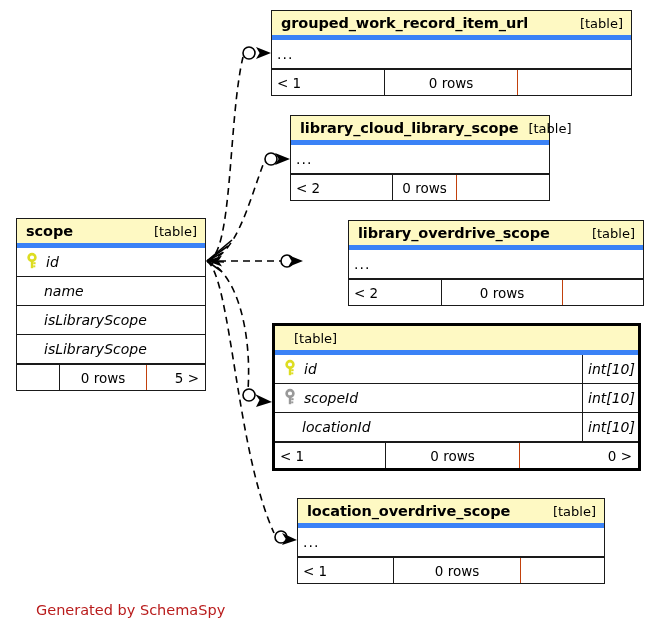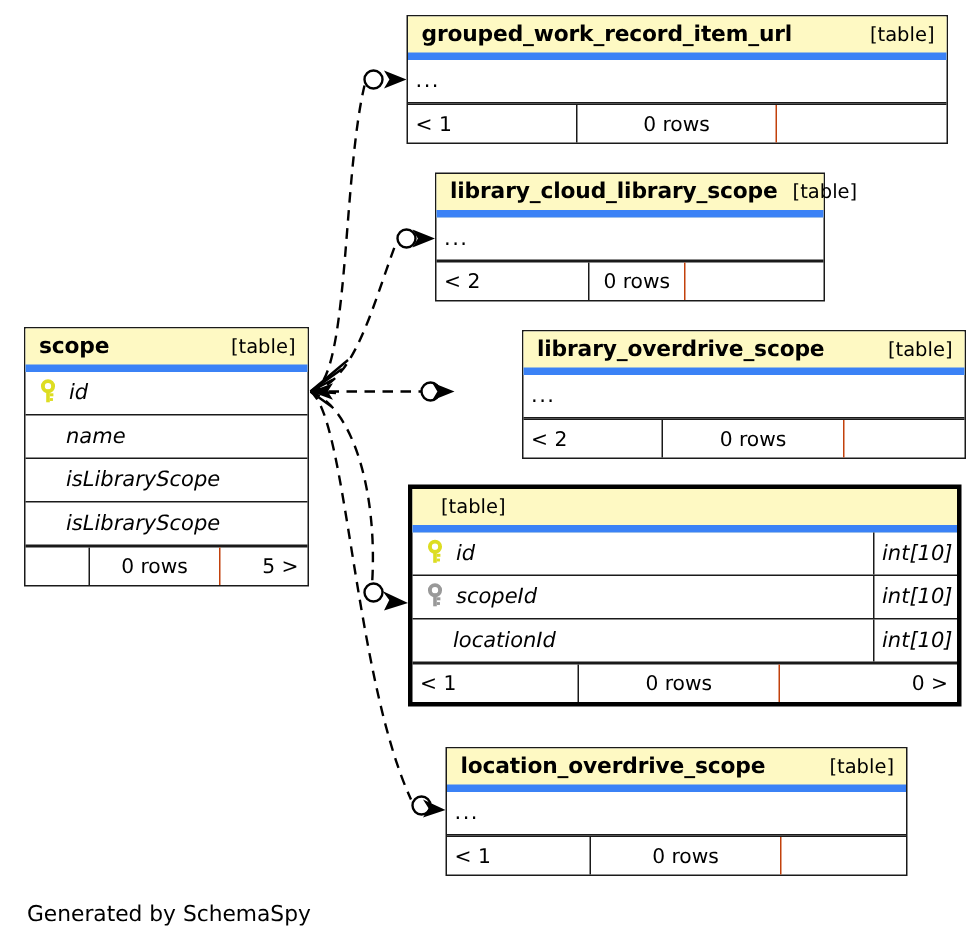--- a/index.html
+++ b/index.html
@@ -148,22 +148,23 @@
     width: 20px;
     height: 20px;
     display: inline-block;
     position: relative;
     margin-right: 3px;
   }
 
   .caption {
     position: absolute;
     font-size: 14.5px;
-    color: #000000;
-    white-space: nowrap;
+    color: #b91c1c;
+    white-space: nowrap;
+    margin-left: 18px;
   }
 </style>
 </head>
 <body>
 
 <div id="canvas">
 
   <svg id="edge-layer" viewBox="0 0 651 633" xmlns="http://www.w3.org/2000/svg">
     <defs>
       <marker id="arrowhead" markerWidth="11" markerHeight="11" refX="10" refY="5.5" orient="auto" markerUnits="userSpaceOnUse">

